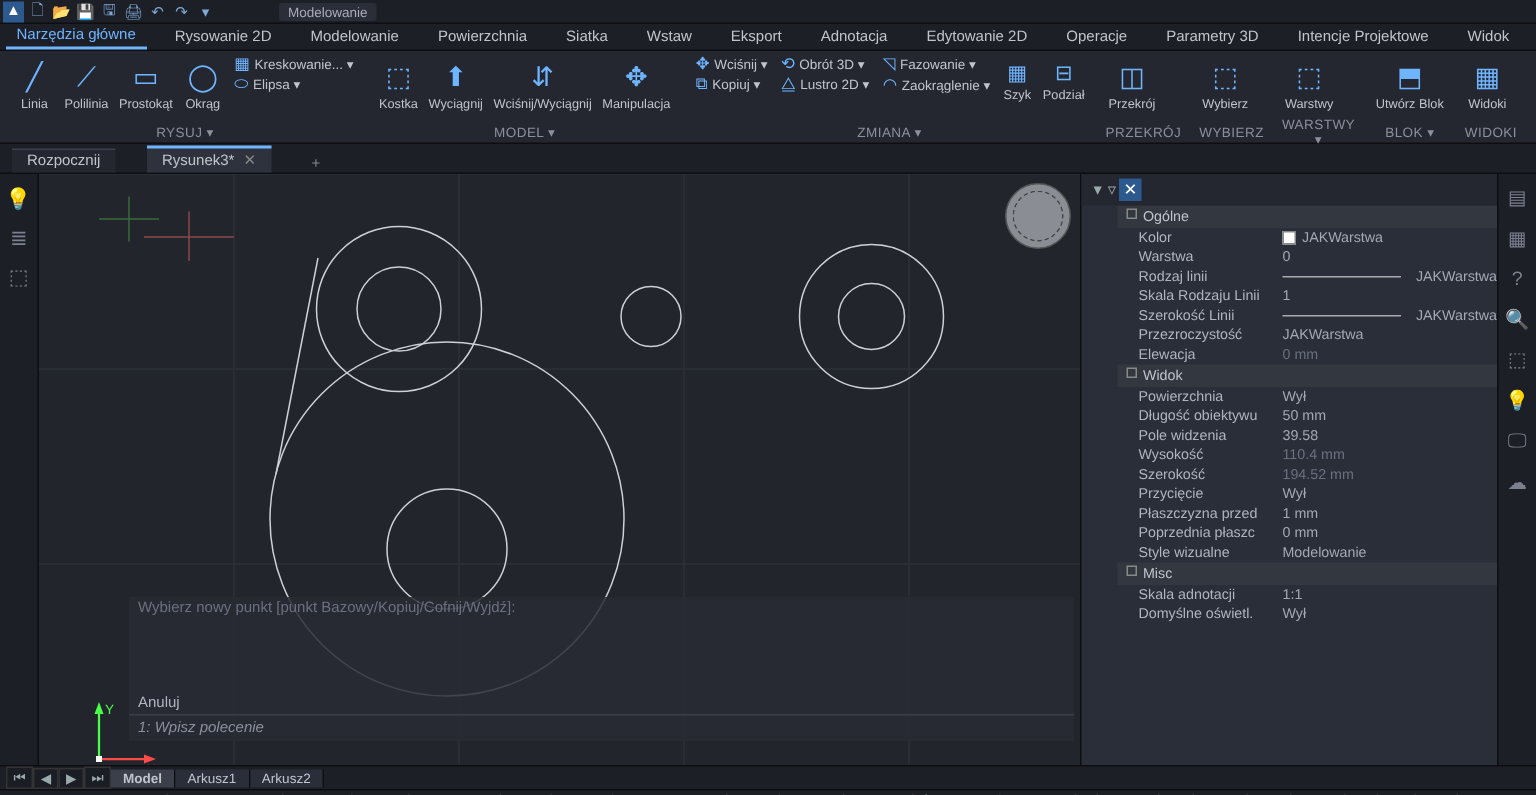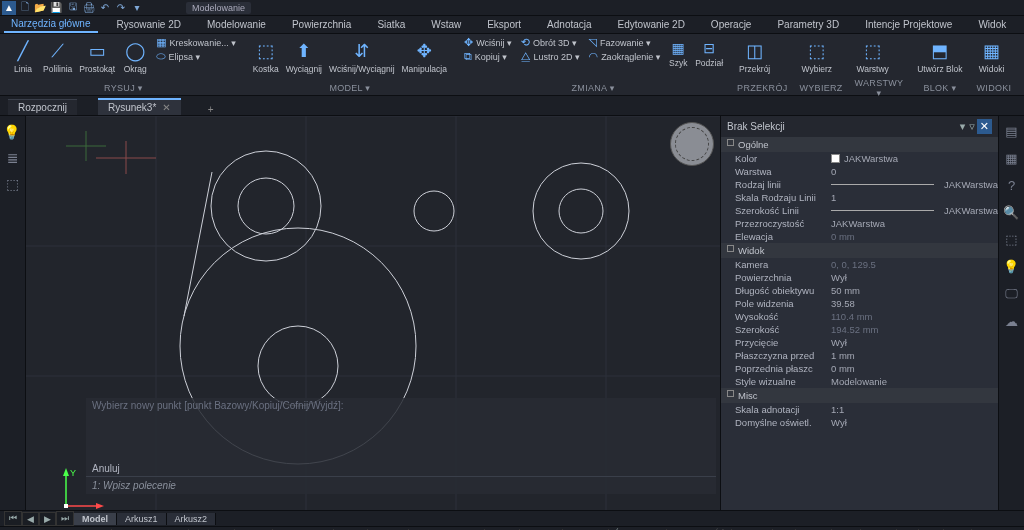--- a/index.html
+++ b/index.html
@@ -39,21 +39,21 @@
 .cmdline .hist { color: #6a7080; padding: 2px 6px; }
 .cmdline .cancel { color: #b0b4c0; padding: 2px 6px; margin-top: 48px; }
 .cmdline .input { color: #8a909c; padding: 3px 6px; border-top: 1px solid #3a3f4a; font-style: italic; }
 .ucs { position: absolute; bottom: 44px; left: 30px; }
 .props { width: 278px; background: #2a2e38; border-left: 1px solid #0c0e12; display: flex; flex-direction: column; }
 .props-hdr { display: flex; align-items: center; padding: 3px 6px; background: #24272f; font-size: 10px; }
 .props-hdr .sel { flex: 1; }
 .props-hdr .pi { font-size: 11px; padding: 0 2px; cursor: pointer; color: #9aa; }
 .props-hdr .pi.x { background: #2c5a8f; color:#fff; padding:1px 3px; }
 .props-body { flex: 1; overflow: auto; font-size: 9.5px; }
-.prow { display: flex; padding: 1px 0; }
+.prow { display: flex; padding: 1px 0; margin-left: 24px; }
 .prow.sect { background: #33373f; padding: 2px 6px; font-weight: 500; }
 .prow.sect .sq { display:inline-block; width:7px; height:7px; border:1px solid #888; margin-right:4px; }
 .prow .k { width: 110px; padding-left: 14px; color: #b0b4c0; }
 .prow .v { flex: 1; color: #a4a8b4; display:flex; align-items:center; gap:4px;}
 .prow .v.dim { color: #6a7080; }
 .swatch { display:inline-block; width:9px; height:9px; background:#fff; border:1px solid #888;}
 .lineprev { flex:1; height:1px; background:#aaa; margin-right:6px;}
 .rtool-strip { width: 26px; background: #1c1f26; display: flex; flex-direction: column; align-items: center; gap: 12px; padding: 8px 0; border-left: 1px solid #0c0e12; }
 .rtool-strip span { color: #7a8090; font-size: 13px; cursor: pointer; }
 .layouts { height: 16px; background: #1c1f26; display: flex; align-items: center; padding: 0 4px; gap: 0; font-size: 9px; border-top:1px solid #0c0e12; }
@@ -313,21 +313,20 @@
       </svg>
     </div>
     <div class="cmdline">
       <div class="hist">Wybierz nowy punkt [punkt Bazowy/Kopiuj/Cofnij/Wyjdź]:</div>
       <div class="cancel">Anuluj</div>
       <div class="input">1: Wpisz polecenie</div>
     </div>
   </div>
   <div class="props">
     <div class="props-hdr">
-      <span class="sel">Brak Selekcji</span>
       <span class="pi">▾</span>
       <span class="pi">▿</span>
       <span class="pi x">✕</span>
     </div>
     <div class="props-body" id="propsbody">
         <div class="prow sect"><span class="sq"></span>Ogólne</div>
         <div class="prow">
           <div class="k">Kolor</div>
           <div class="v">
             <span class="swatch"></span>
@@ -366,26 +365,20 @@
             <span>JAKWarstwa</span>
           </div>
         </div>
         <div class="prow">
           <div class="k">Elewacja</div>
           <div class="v dim">
             <span>0 mm</span>
           </div>
         </div>
         <div class="prow sect"><span class="sq"></span>Widok</div>
-        <div class="prow">
-          <div class="k">Kamera</div>
-          <div class="v dim">
-            <span>0, 0, 129.5</span>
-          </div>
-        </div>
         <div class="prow">
           <div class="k">Powierzchnia</div>
           <div class="v">
             <span>Wył</span>
           </div>
         </div>
         <div class="prow">
           <div class="k">Długość obiektywu</div>
           <div class="v">
             <span>50 mm</span>

